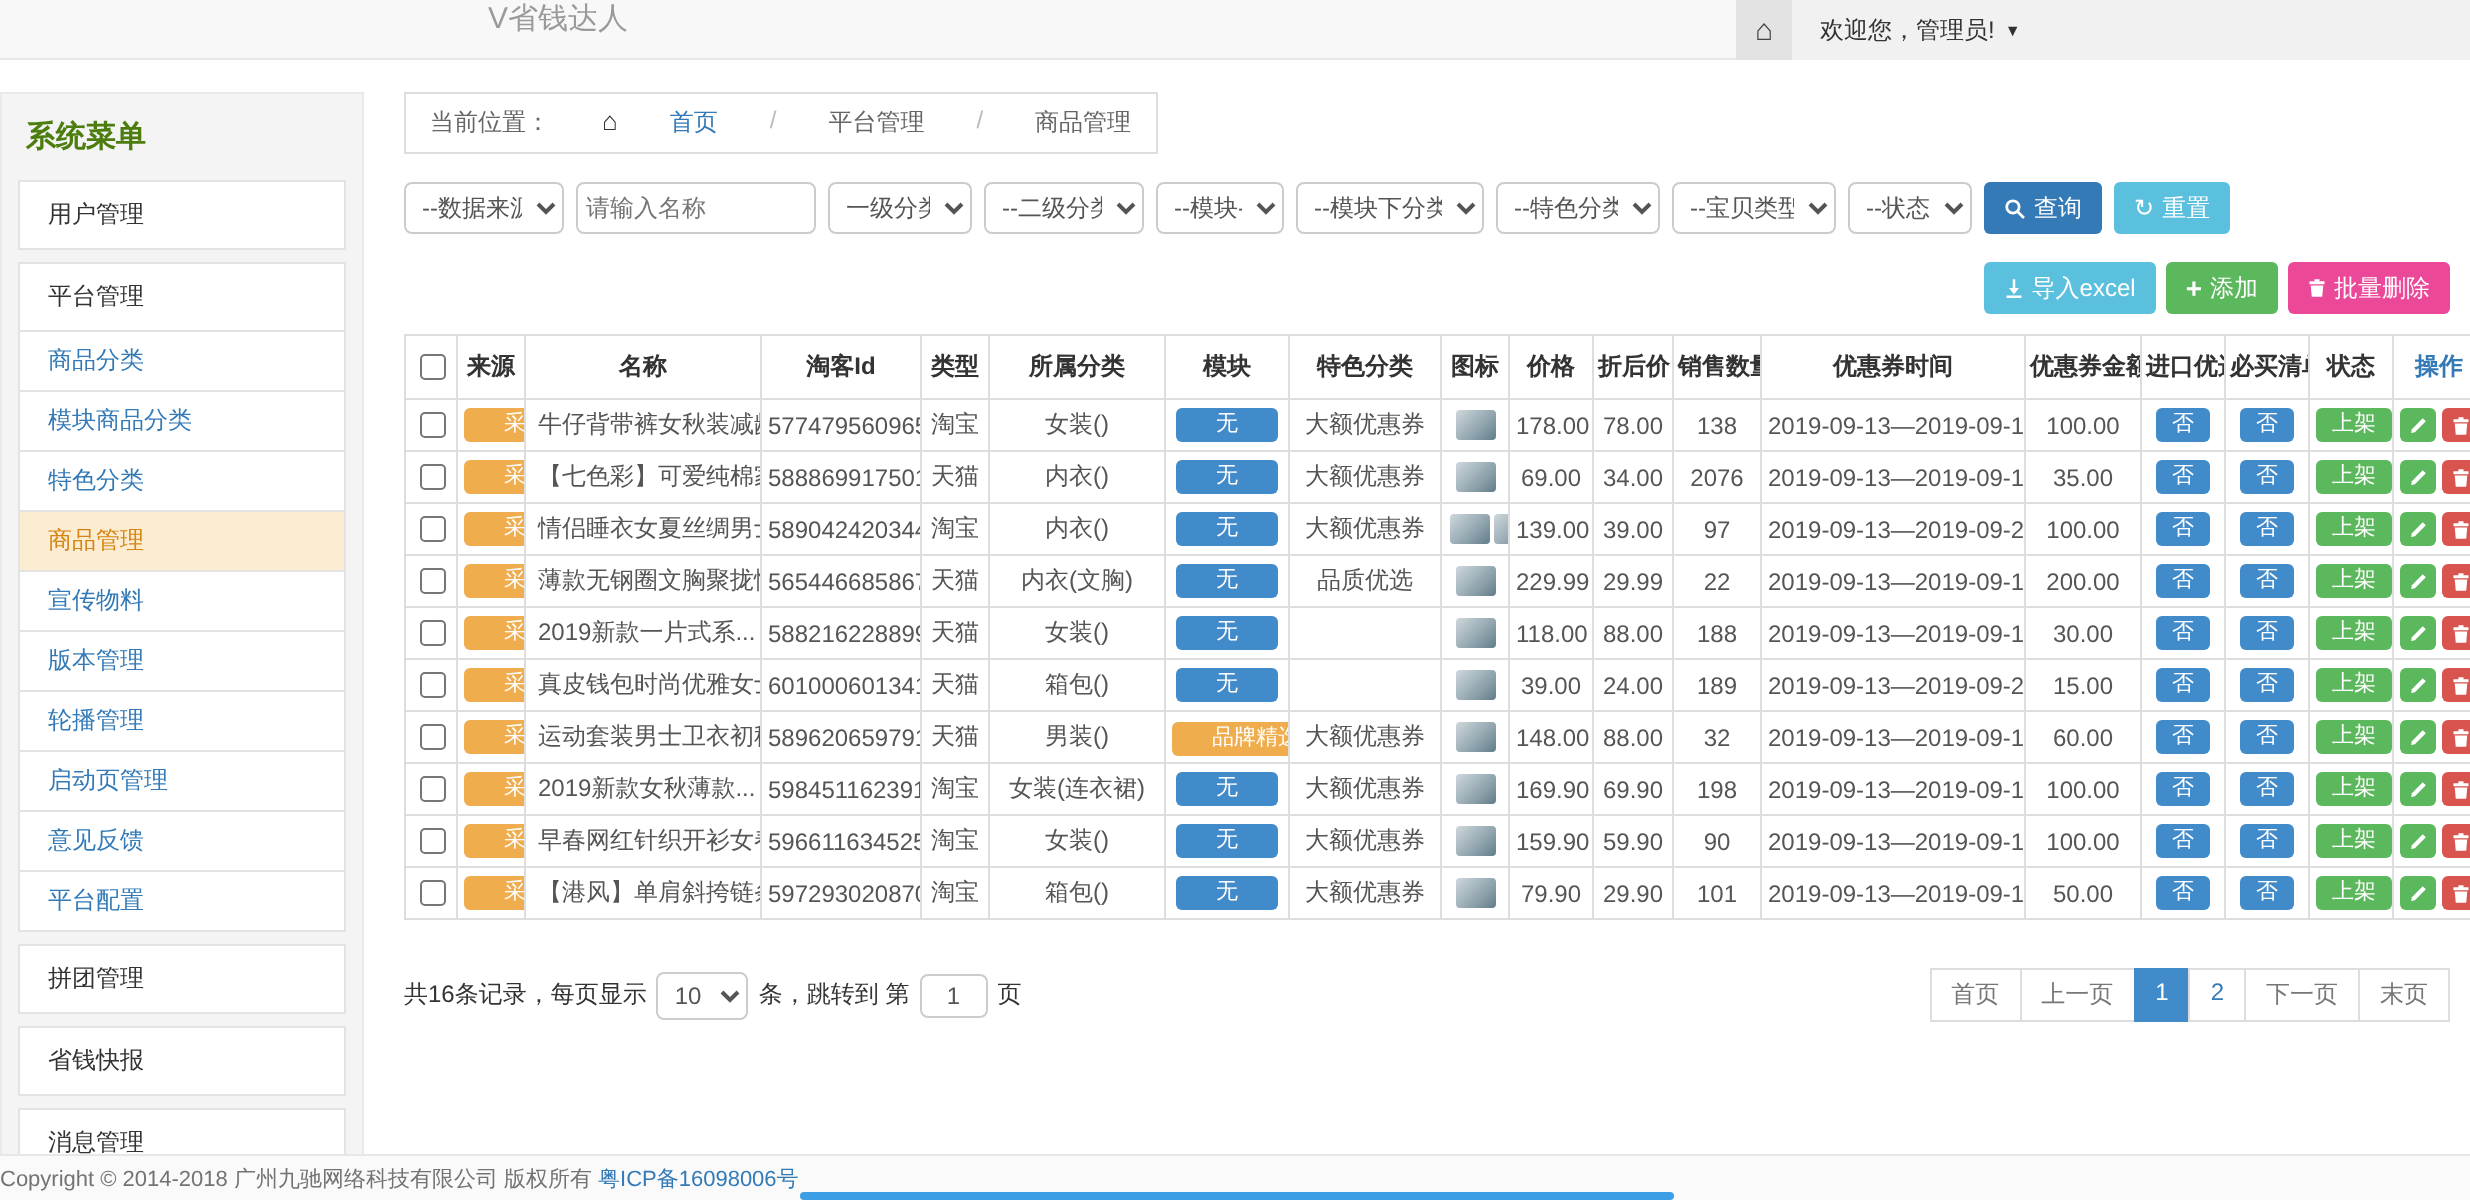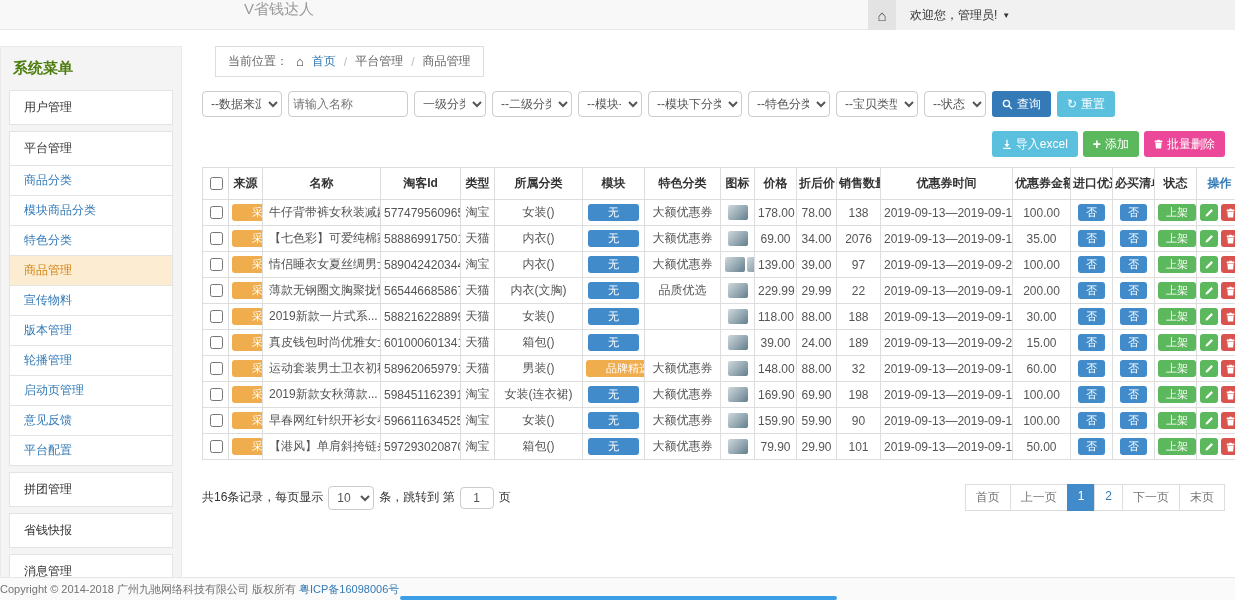--- a/index.html
+++ b/index.html
@@ -21,22 +21,22 @@
   .sidebar{width:182px;flex-shrink:0;background:#f4f4f4;border:1px solid #e9e9e9;padding:10px 8px;overflow:hidden;}
   .sidebar h2{margin:2px 0 12px 4px;font-size:15px;color:#4d7c0f;font-weight:bold;}
   #sidebar-menu{list-style:none;margin:0;padding:0;font-size:12px;}
   .mi-top{background:#fff;border:1px solid #e3e3e3;padding:8px 14px;margin-top:6px;color:#333;cursor:pointer;min-height:30px;}
   #sidebar-menu .mi-top:first-child{margin-top:0;}
   .mi-sub{background:#fff;border:1px solid #e3e3e3;border-top:none;padding:6px 14px;color:#337ab7;cursor:pointer;}
   .mi-sub.active{background:#fcecd2;color:#d58512;}
   .main{flex:1;padding:0 10px 0 20px;overflow:hidden;}
 
   
-  .breadcrumb{display:inline-flex;align-items:center;gap:8px;border:1px solid #ddd;background:#fff;
-              padding:6px 12px;font-size:12px;color:#666;margin-left:13px;}
+  .breadcrumb{display:inline-flex;align-items:flex-start;gap:26px;border:1px solid #ddd;background:#fff;
+              padding:6px 12px;font-size:12px;color:#666;}
   .breadcrumb .home-glyph{color:#333;font-size:13px;}
   .breadcrumb a{color:#337ab7;text-decoration:none;cursor:pointer;}
   .bc-sep{color:#bbb;}
 
   
   .filters{margin-top:14px;display:flex;align-items:center;gap:6px;flex-wrap:nowrap;}
   #filter-controls{display:contents;}
   select,input[type=text]{height:26px;border:1px solid #ccc;border-radius:4px;font-size:12px;color:#555;
                           padding:0 4px;background:#fff;}
   .btn{height:26px;border:none;border-radius:3px;color:#fff;font-size:12px;padding:0 10px;

